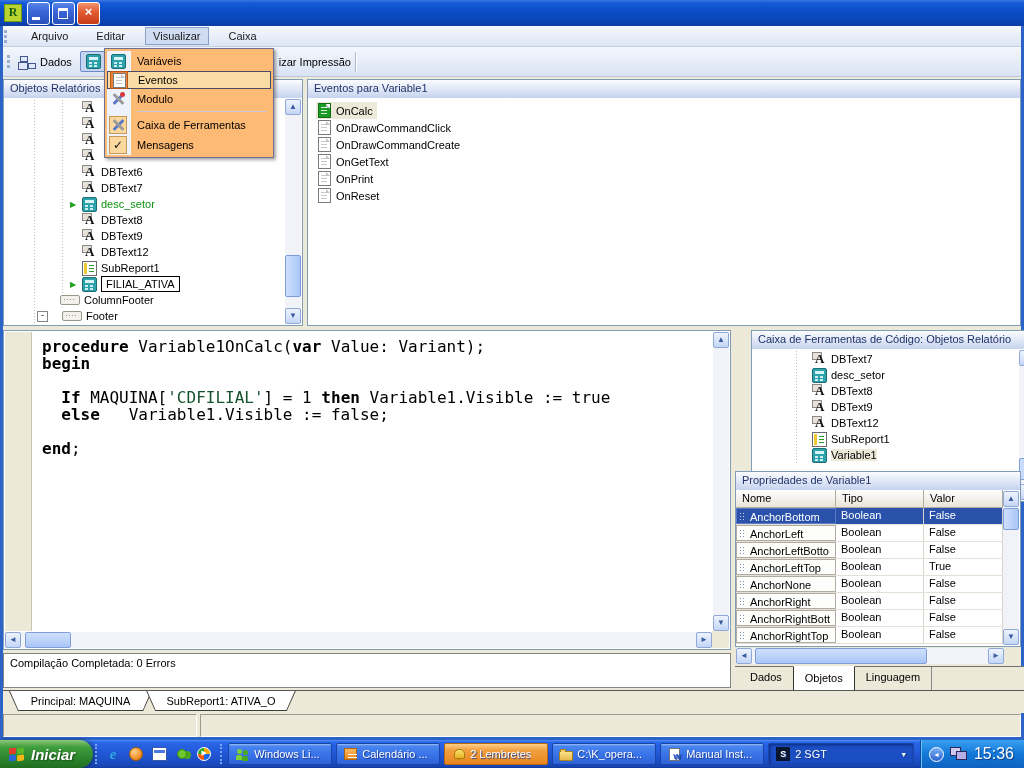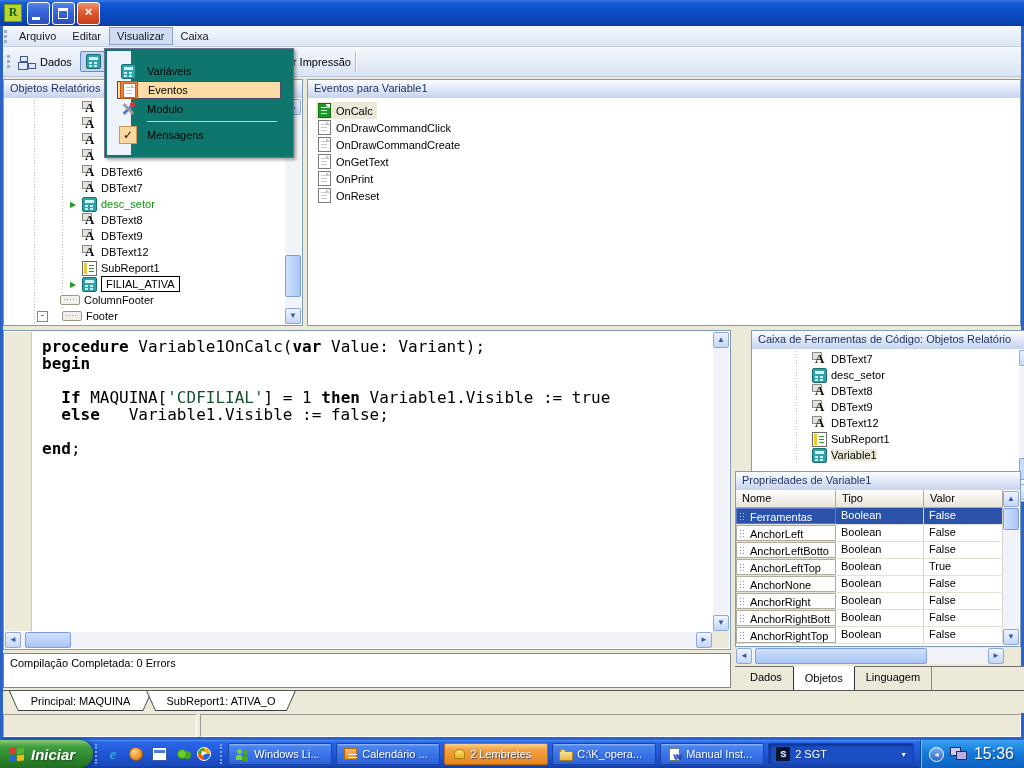--- a/index.html
+++ b/index.html
@@ -17,21 +17,21 @@
   .wbtn{width:21px;height:21px;border:1px solid #fff;border-radius:3px;position:relative;
     background:linear-gradient(180deg,#5584e8 0%,#3a66d8 40%,#2a50bc 100%);}
   .wbtn.close{background:linear-gradient(180deg,#f0926e 0%,#e05a30 45%,#c43c18 100%);}
   .wbtn .g-min{position:absolute;left:4px;bottom:4px;width:8px;height:3px;background:#fff;}
   .wbtn .g-res{position:absolute;left:5px;top:5px;width:8px;height:7px;border:1px solid #fff;border-top-width:3px;background:transparent;}
   .wbtn .g-x{position:absolute;left:0;top:1px;width:100%;text-align:center;color:#fff;font:bold 13px "Liberation Sans",sans-serif;}
   .menubar{position:absolute;left:0;top:26px;width:1024px;height:21px;
     background:linear-gradient(180deg,#f6f9fe 0%,#dce5f5 100%);border-bottom:1px solid #c3cede;
     display:flex;align-items:center;box-sizing:border-box;padding-left:3px;}
   .grip{width:0;height:13px;border-left:3px dotted #9badcf;margin:0 4px 0 1px;}
-  .mitem{padding:3px 8px;color:#1a1a1a;}
+  .mitem{padding:3px 8px;color:#1a1a1a;margin-left:12px;}
   .mitem.open{background:#cfdcf2;border:1px solid #8aa0c8;padding:2px 7px;}
   .toolbar{position:absolute;left:0;top:47px;width:1024px;height:30px;
     background:linear-gradient(180deg,#f4f7fc 0%,#d9e3f4 100%);border-bottom:1px solid #b9c6dd;
     display:flex;align-items:center;box-sizing:border-box;padding-left:6px;}
   .tbtn{display:flex;align-items:center;gap:4px;padding:3px 6px;border-radius:2px;}
   .tbtn.pressed{background:#c6d6f0;border:1px solid #6a8ac8;padding:2px 5px;}
   .tsep-v{width:0;height:20px;border-left:1px solid #aab8d0;border-right:1px solid #fff;margin:0 4px;}
   .edge{position:absolute;background:#2b63c6;}
   
   .panel{position:absolute;background:#fff;border:1px solid #7f9db9;box-sizing:border-box;}
@@ -89,22 +89,22 @@
   .ic-org{width:16px;height:14px;}
   .ic-org::before{content:"";position:absolute;left:0;top:1px;width:6px;height:4px;border:1px solid #44578a;background:#dfe8fa;}
   .ic-org::after{content:"";position:absolute;right:0;bottom:0;width:6px;height:4px;border:1px solid #44578a;background:#dfe8fa;
      box-shadow:-9px 0 0 0 #dfe8fa,-9px 0 0 1px #44578a;}
   .crossbars{width:14px;height:14px;position:relative;display:inline-block;}
   .crossbars::before{content:"";position:absolute;left:6px;top:0;width:3px;height:14px;background:#5a78c8;transform:rotate(45deg);border-radius:1px;}
   .crossbars::after{content:"";position:absolute;left:6px;top:0;width:3px;height:14px;background:#9a9a9a;transform:rotate(-45deg);border-radius:1px;}
   .reddot{position:absolute;right:0;top:0;width:5px;height:5px;background:#d83a3a;border-radius:50%;}
   .checkmark{font:bold 12px "DejaVu Sans",sans-serif;color:#111;}
   
-  .dropdown{position:absolute;left:104px;top:48px;width:164px;background:#0f766e;
-    border:1px solid #6f6f8f;box-shadow:2px 2px 3px rgba(0,0,0,.35);z-index:100;padding:12px;}
+  .dropdown{position:absolute;left:104px;top:48px;width:164px;background:#fdba74;
+    border:1px solid #6f6f8f;box-shadow:2px 2px 3px rgba(0,0,0,.35);z-index:100;padding:2px;}
   .dgutter{position:absolute;left:2px;top:2px;bottom:2px;width:24px;background:#eef2fa;}
   .ditem{position:relative;height:20px;display:flex;align-items:center;padding-left:2px;}
   .ditem .dlabel{margin-left:10px;}
   .ditem.sel{background:#fbdca4;border:1px solid #4a4a66;height:18px;box-sizing:border-box;}
   .mi{width:18px;height:18px;display:inline-flex;align-items:center;justify-content:center;flex:none;position:relative;}
   .mi.mib{background:#fbd89e;border:1px solid #c89858;width:16px;height:16px;}
   .mi.mib-orange{background:#e8823c;border:1px solid #b85818;width:16px;height:16px;}
   .dsep{height:1px;background:#c8c8d8;margin:2px 4px 3px 30px;}
   
   .code-gutter{position:absolute;left:1px;top:1px;bottom:18px;width:26px;background:#ece9d8;border-right:1px solid #c9c5b4;}
@@ -446,21 +446,21 @@
     <div style="position:absolute;left:0;top:0;right:17px;bottom:0;">
       <div class="pgrid-head">
         <div class="pgh">Nome</div>
         <div class="pgh">Tipo</div>
         <div class="pgh">Valor</div>
       </div>
       <div id="propRows">
           <div class="prow psel">
             <div class="pc pc-nome">
               <span class="phandle"></span>
-              <span>Ferramentas</span>
+              <span>AnchorBottom</span>
             </div>
             <div class="pc">Boolean</div>
             <div class="pc">False</div>
           </div>
           <div class="prow">
             <div class="pc pc-nome">
               <span class="phandle"></span>
               <span>AnchorLeft</span>
             </div>
             <div class="pc">Boolean</div>
@@ -567,20 +567,26 @@
     </div>
     <div class="ditem">
       <span class="mi">
         <span class="crossbars">
           <span class="reddot"></span>
         </span>
       </span>
       <span class="dlabel">Modulo</span>
     </div>
     <div class="dsep"></div>
+    <div class="ditem">
+      <span class="mi mib">
+        <span class="crossbars"></span>
+      </span>
+      <span class="dlabel">Caixa de Ferramentas</span>
+    </div>
     <div class="ditem">
       <span class="mi mib">
         <span class="checkmark">✓</span>
       </span>
       <span class="dlabel">Mensagens</span>
     </div>
   </div>
 
 <div class="taskbar">
   <div class="startbtn">

